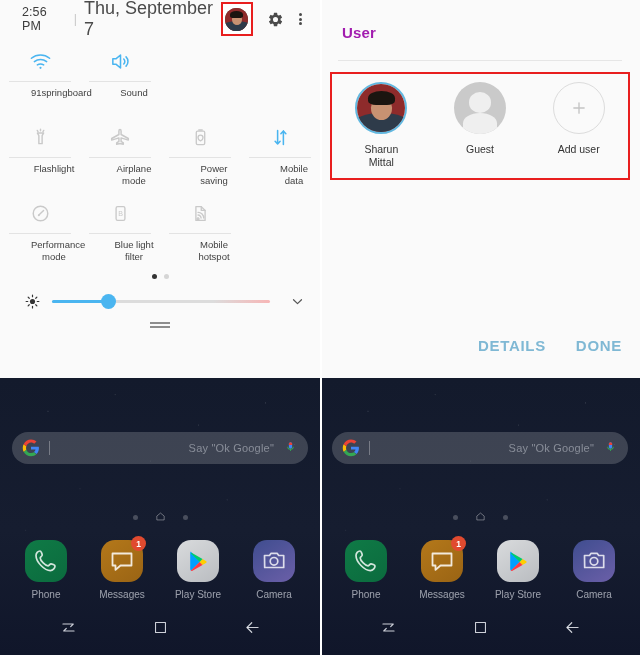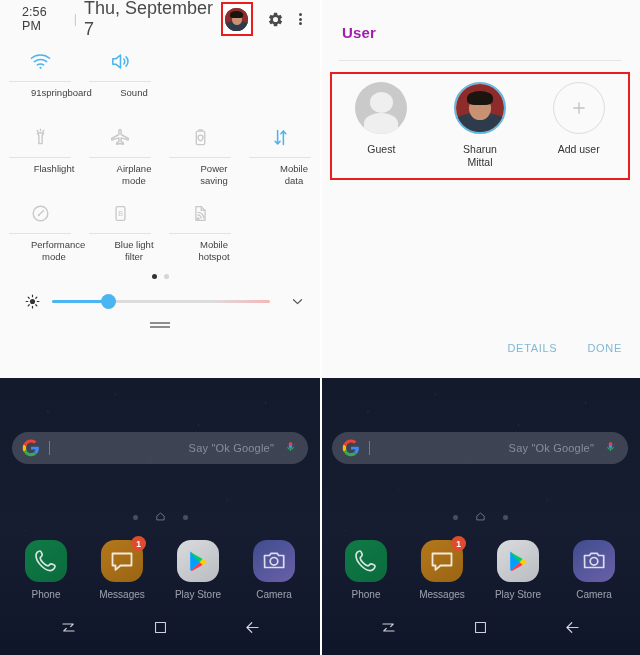--- a/index.html
+++ b/index.html
@@ -163,21 +163,21 @@
   }
   .user-name {
     font-size: 10.5px; color: #333; text-align: center; margin-top: 9px;
     line-height: 12.5px;
   }
   .rp-actions {
     position: absolute; right: 18px; bottom: 24px;
     display: flex; gap: 30px;
   }
   .rp-action {
-    font-size: 11px; font-weight: normal; color: #7fb8d4;
+    font-size: 15px; font-weight: bold; color: #7fb8d4;
     letter-spacing: .7px;
   }
 
   
   .home {
     position: absolute; top: 378px; width: 320px; height: 277px;
     overflow: hidden;
     background:
       radial-gradient(1px 1px at 15% 12%, rgba(255,255,255,.16), transparent),
       radial-gradient(1px 1px at 36% 6%,  rgba(255,255,255,.12), transparent),
@@ -442,36 +442,36 @@
   </div>
 
   <div class="panel panel-right">
     <div class="rp-title">User</div>
     <div class="rp-divider"></div>
 
     <div class="users-hl">
       <div class="users-row">
 
         <div class="user-cell">
-          <div class="user-av-guest">
-            <div class="guest-head"></div>
-            <div class="guest-body"></div>
-          </div>
-          <div class="user-name">Guest</div>
-        </div>
-
-        <div class="user-cell">
           <div class="user-av sel">
             <div class="face-bg"></div>
             <div class="face-shirt"></div>
             <div class="face-skin"></div>
             <div class="face-hair"></div>
           </div>
           <div class="user-name" style="white-space:pre-line">Sharun
 Mittal</div>
+        </div>
+
+        <div class="user-cell">
+          <div class="user-av-guest">
+            <div class="guest-head"></div>
+            <div class="guest-body"></div>
+          </div>
+          <div class="user-name">Guest</div>
         </div>
 
         <div class="user-cell">
           <div class="user-av-add">
             <svg width="22" height="22" viewBox="0 0 24 24" fill="none" stroke="#c4c4c4" stroke-width="1.5" stroke-linecap="round">
               <path d="M12 6.4v11.2M6.4 12h11.2"></path>
             </svg>
           </div>
           <div class="user-name">Add user</div>
         </div>

